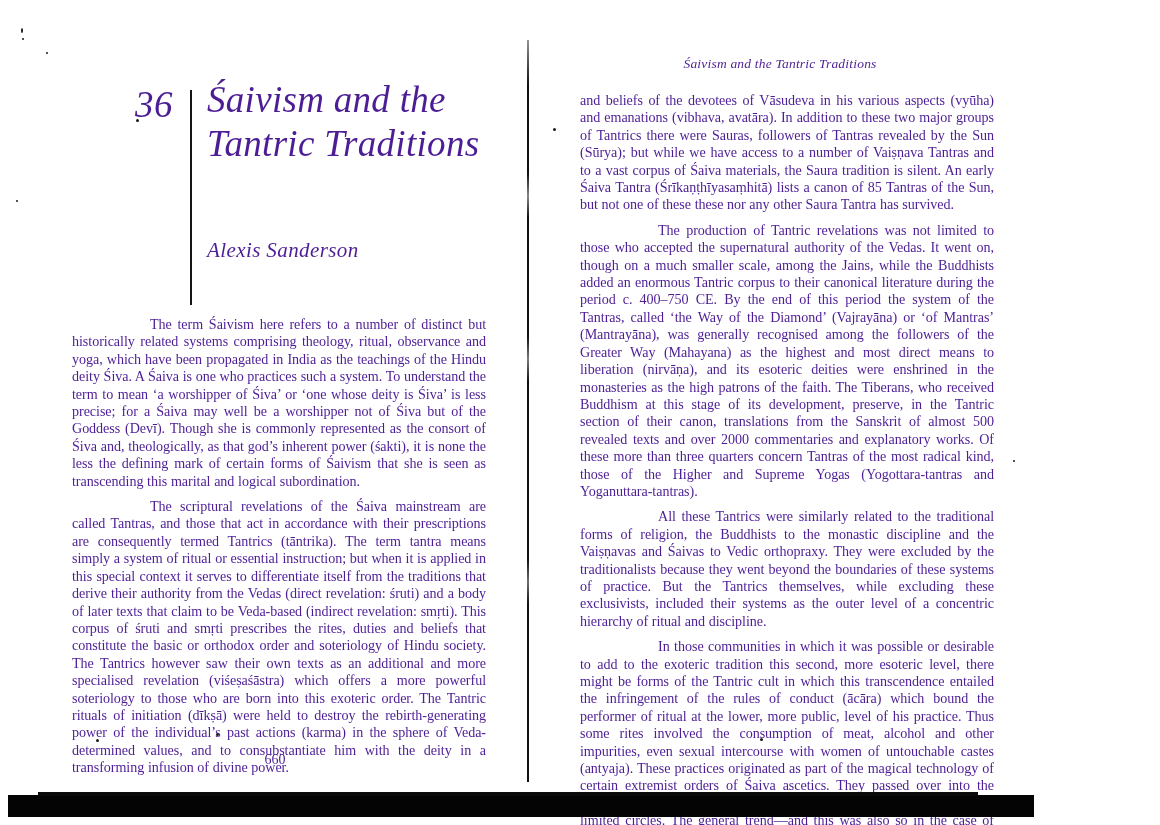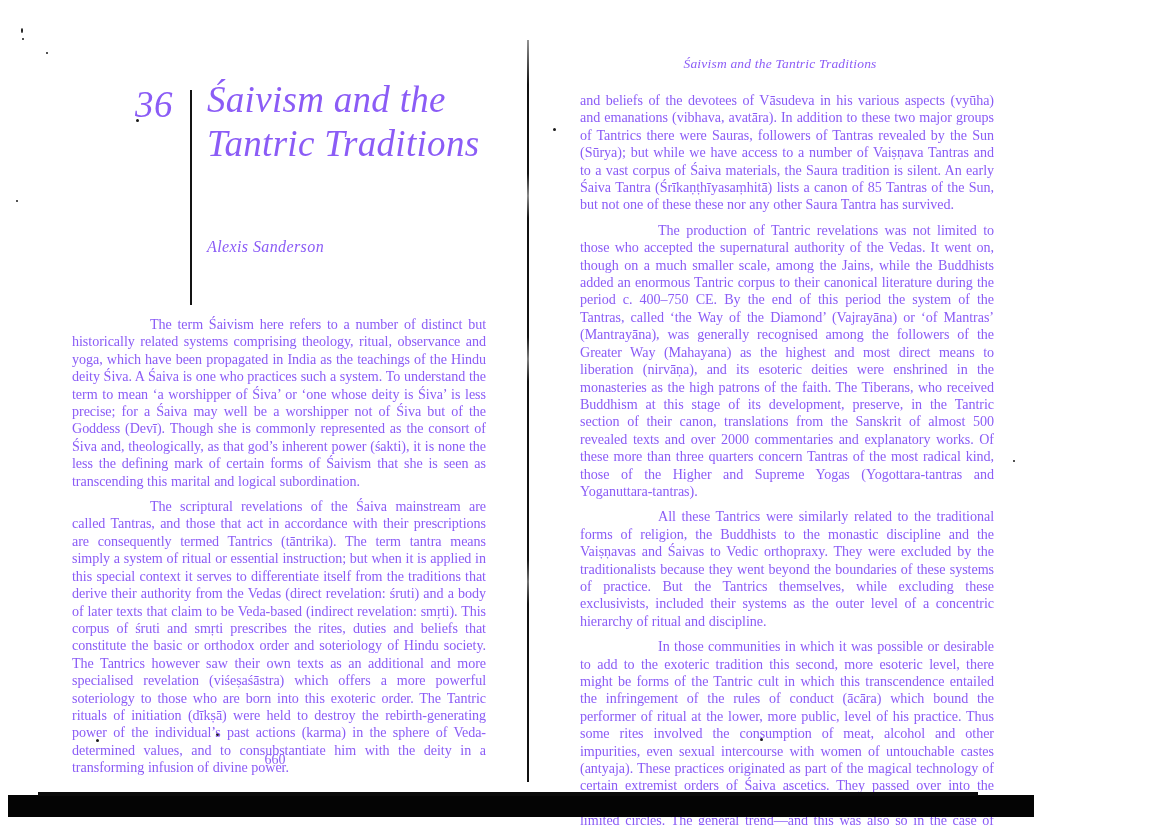--- a/index.html
+++ b/index.html
@@ -115,21 +115,21 @@
     font-style: italic;
     font-size: 37px;
     line-height: 1.18;
     letter-spacing: 0.3px;
   }
   .chapter-author {
     position: absolute;
     left: 72px;
     top: 160px;
     font-style: italic;
-    font-size: 16px;
+    font-size: 21px;
     letter-spacing: 0.4px;
   }
 
   
   .running-head {
     position: absolute;
     left: 0;
     top: 56px;
     width: 440px;
     text-align: center;
@@ -160,21 +160,21 @@
   .folio {
     position: absolute;
     width: 430px;
     text-align: center;
     font-size: 14px;
   }
   .folio-left  { left: 20px; top: 752px; }
   .folio-right { left: 12px; top: 752px; }
 
   
-  .ink { color: #8b5cf6; }
+  .ink { color: #4c1d95; }
 </style>
 </head>
 <body>
 
 <div class="page">
 
   <div class="speck" style="left:21px;  top:28px;  width:2px; height:5px;"></div>
   <div class="speck" style="left:22px;  top:38px;  width:2px; height:2px;"></div>
   <div class="speck" style="left:46px;  top:52px;  width:2px; height:2px;"></div>
   <div class="speck" style="left:136px; top:119px; width:3px; height:3px;"></div>

